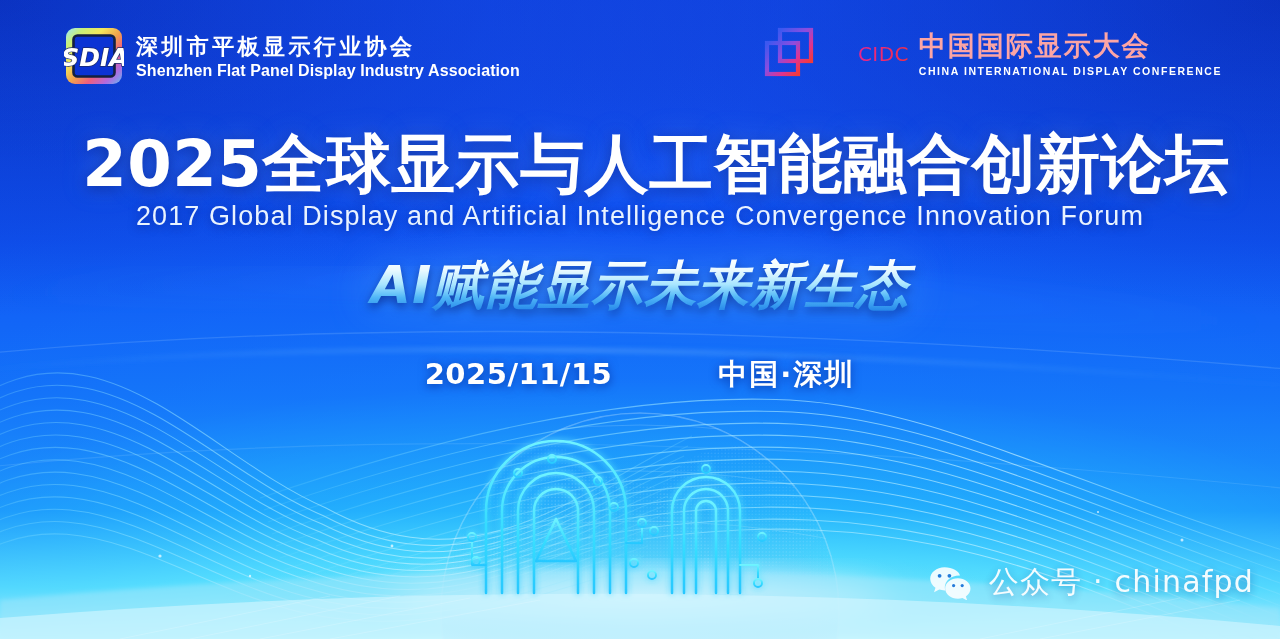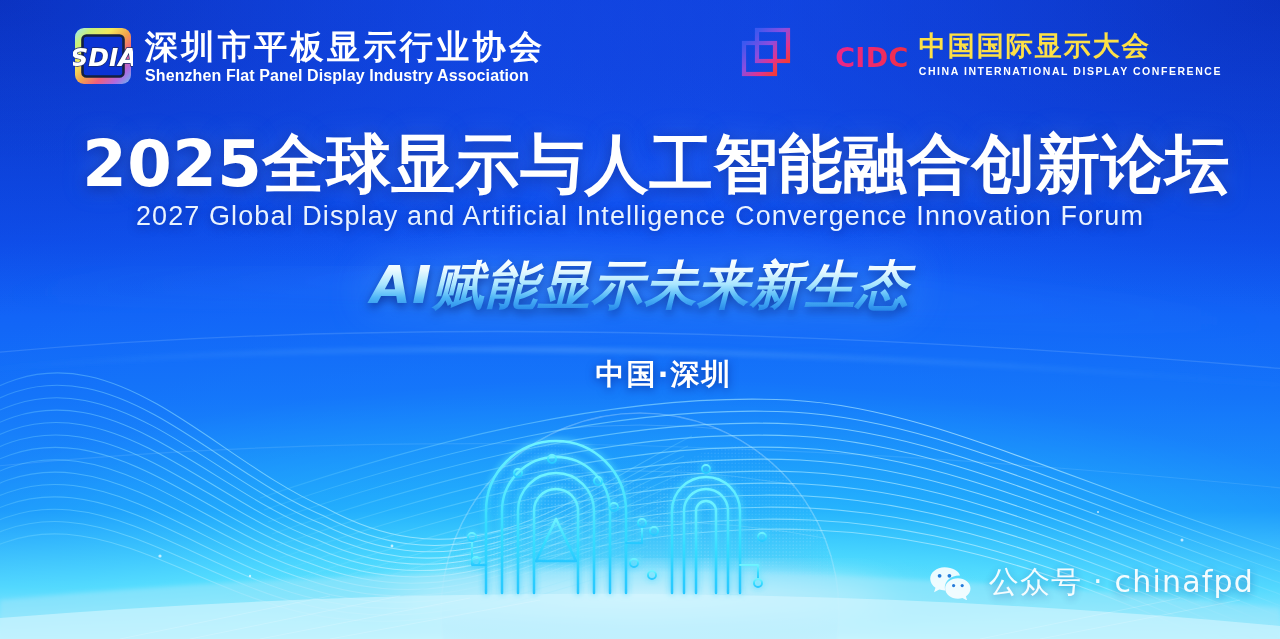--- a/index.html
+++ b/index.html
@@ -25,56 +25,56 @@
     position:absolute;inset:0;
     background:
       radial-gradient(80% 60% at 50% 5%, rgba(20,70,225,.55) 0%, rgba(8,35,190,0) 70%),
       radial-gradient(100% 80% at 0% 0%, rgba(4,26,150,.55) 0%, rgba(4,26,150,0) 62%),
       radial-gradient(100% 80% at 100% 0%, rgba(4,26,150,.55) 0%, rgba(4,26,150,0) 62%);
   }
   .bg-svg{position:absolute;inset:0;width:1280px;height:639px;}
 
   
   .header{
-    position:absolute;top:0;left:9px;right:0;height:112px;
+    position:absolute;top:0;left:0;right:0;height:112px;
   }
   .logo-left{
     position:absolute;left:64px;top:26px;
     display:flex;align-items:center;gap:12px;
   }
   .logo-right{
     position:absolute;right:58px;top:27px;
     display:flex;align-items:center;gap:11px;
   }
   .sdia-mark{width:60px;height:60px;flex:0 0 auto;}
   .cidc-mark{width:52px;height:50px;flex:0 0 auto;}
 
   .sdia-text{line-height:1;padding-top:2px;}
   .sdia-cn{
-    font-size:33px;font-weight:700;color:#ffffff;letter-spacing:3.4px;
+    font-size:22px;font-weight:700;color:#ffffff;letter-spacing:3.4px;
     white-space:nowrap;
     font-family:"DejaVu Sans","Liberation Sans",sans-serif;
   }
   .sdia-en{
     margin-top:5px;
     font-size:16px;font-weight:700;color:#ffffff;letter-spacing:.1px;
     white-space:nowrap;
   }
   .cidc-wrap{display:flex;align-items:flex-start;}
   .cidc-abbr{
-    font-size:27px;font-weight:700;letter-spacing:.4px;
+    font-size:20px;font-weight:400;letter-spacing:.4px;
     background:linear-gradient(90deg,#e8268c 0%, #ef2b6a 45%, #f03038 100%);
     -webkit-background-clip:text;background-clip:text;color:transparent;
     padding-right:10px;position:relative;top:14px;
     font-family:"DejaVu Sans","Liberation Sans",sans-serif;
     margin-left:32px;
   }
   .cidc-text{line-height:1;padding-top:4px;}
   .cidc-cn{
-    font-size:27px;font-weight:700;color:#fde047;letter-spacing:2px;white-space:nowrap;
+    font-size:27px;font-weight:700;color:#fca5a5;letter-spacing:2px;white-space:nowrap;
     font-family:"DejaVu Sans","Liberation Sans",sans-serif;
   }
   .cidc-en{
     margin-top:7px;
     font-size:10.5px;font-weight:600;color:#ffffff;letter-spacing:1.55px;white-space:nowrap;
   }
 
   
   .titles{position:absolute;top:0;left:0;right:0;text-align:center;}
 
@@ -304,23 +304,24 @@
         <div class="cidc-text">
           <div class="cidc-cn">中国国际显示大会</div>
           <div class="cidc-en">CHINA INTERNATIONAL DISPLAY CONFERENCE</div>
         </div>
       </div>
     </div>
   </div>
 
   <div class="titles">
     <div class="title-cn">2025全球显示与人工智能融合创新论坛</div>
-    <div class="title-en">2027 Global Display and Artificial Intelligence Convergence Innovation Forum</div>
+    <div class="title-en">2017 Global Display and Artificial Intelligence Convergence Innovation Forum</div>
     <div class="slogan">AI赋能显示未来新生态</div>
     <div class="meta">
+      <div class="meta-date">2025/11/15</div>
       <div class="meta-place">中国·深圳</div>
     </div>
   </div>
 
   <svg class="ai-emblem" viewBox="0 0 348 190">
     <defs>
       <linearGradient id="aiStroke" x1="0" y1="0" x2="0" y2="1">
         <stop offset="0%" stop-color="#6ff3ff"></stop>
         <stop offset="55%" stop-color="#35dcff"></stop>
         <stop offset="100%" stop-color="#28c8ff"></stop>

